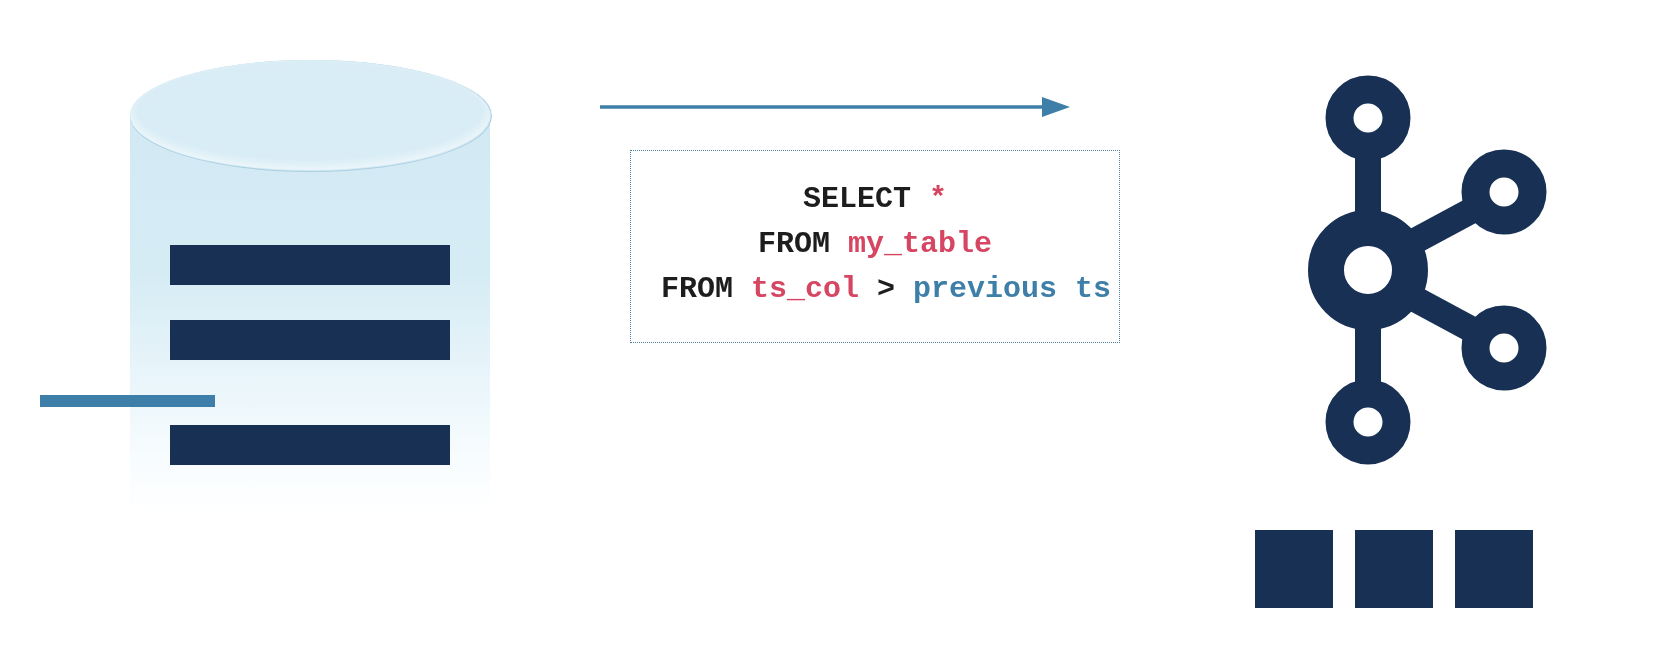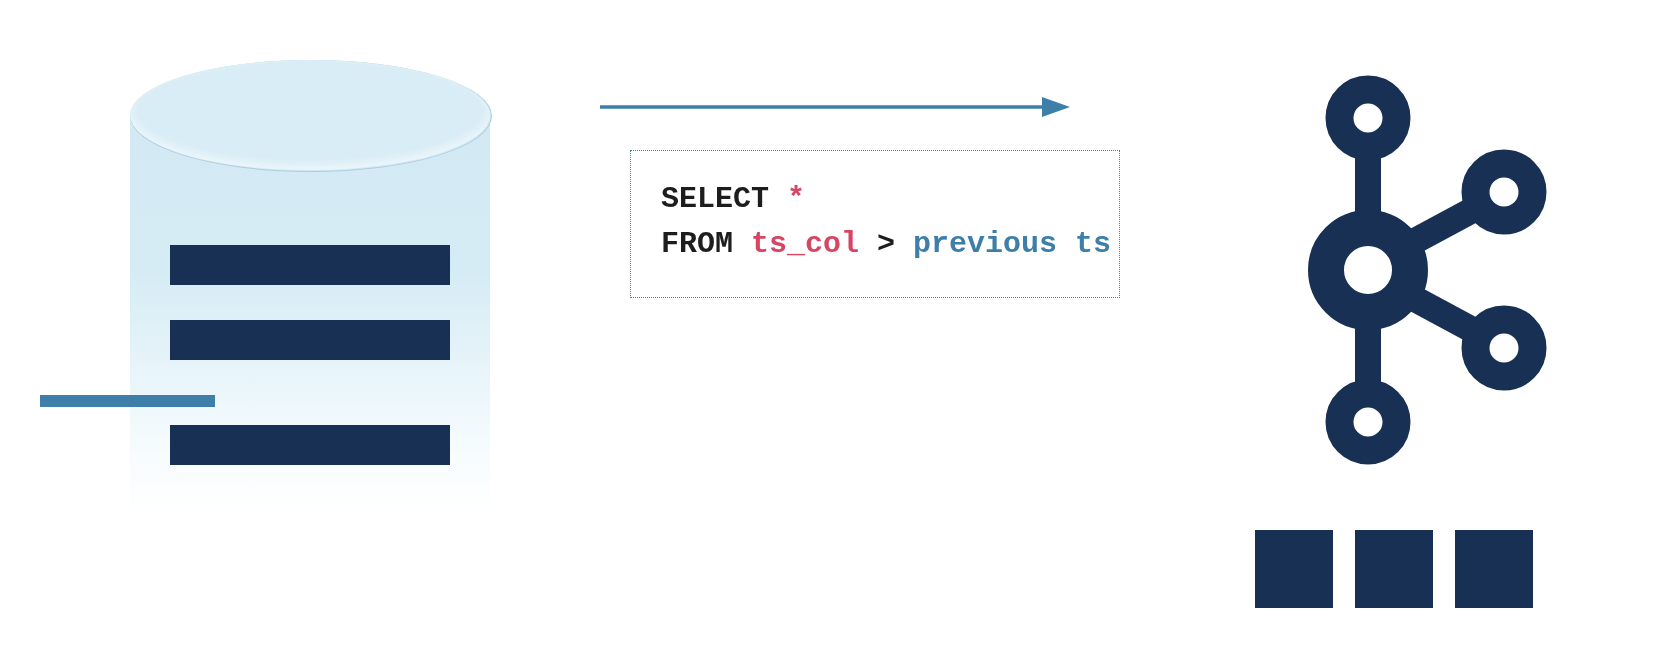--- a/index.html
+++ b/index.html
@@ -92,21 +92,21 @@
     width: 490px;
     border: 1px dotted #4a7fa3;
     padding: 26px 30px 30px 30px;
     box-sizing: border-box;
     font-family: ui-monospace, SFMono-Regular, Menlo, Consolas, "Liberation Mono", monospace;
     font-size: 30px;
     line-height: 1.5;
     color: #1d1d1d;
     font-weight: 600;
   }
-  .sql-line { white-space: pre; }
+  .sql-line { white-space: pre; text-align: center; }
   .kw   { color: #1d1d1d; }
   .star { color: #d64561; }
   .ident{ color: #d64561; }
   .val  { color: #3d7fa8; }
 
   
   .kafka {
     position: absolute;
     left: 1250px;
     top: 60px;
@@ -147,20 +147,21 @@
 
   <div class="arrow">
     <svg width="470" height="24" viewBox="0 0 470 24">
       <line x1="0" y1="12" x2="448" y2="12" stroke="#3d7fa8" stroke-width="3.5"></line>
       <polygon points="470,12 442,2 442,22" fill="#3d7fa8"></polygon>
     </svg>
   </div>
 
   <div class="sql-box">
     <div class="sql-line"><span class="kw">SELECT </span><span class="star">*</span></div>
+    <div class="sql-line"><span class="kw">FROM </span><span class="ident">my_table</span></div>
     <div class="sql-line"><span class="kw">FROM </span><span class="ident">ts_col</span><span class="kw"> &gt; </span><span class="val">previous ts</span></div>
   </div>
 
   <div class="kafka">
     <svg width="320" height="420" viewBox="0 0 320 420">
       <g fill="none" stroke="#193055">
 
         <circle cx="118" cy="58" r="28.5" stroke-width="28"></circle>
 
         <circle cx="118" cy="210" r="42" stroke-width="36"></circle>

